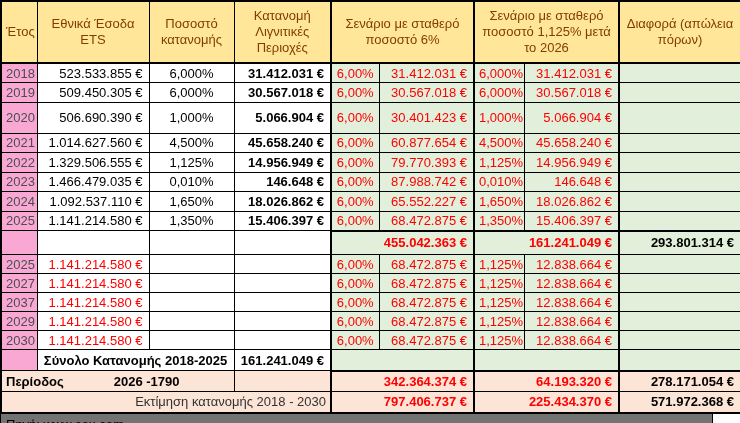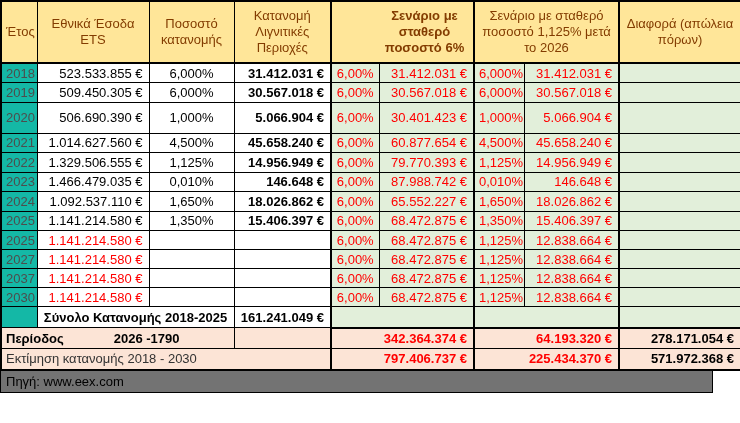--- a/index.html
+++ b/index.html
@@ -3,31 +3,31 @@
 <meta charset="utf-8">
 <style>
   html,body{margin:0;padding:0;background:#fff;}
   .sheet{width:740px;height:423px;background:#fff;font-family:"Liberation Sans",sans-serif;
          box-sizing:border-box;overflow:hidden;}
   table{border-collapse:collapse;table-layout:fixed;width:740px;border:2px solid #000;}
   td,th{border:1px solid #000;font-size:13px;padding:0 4px;overflow:hidden;white-space:nowrap;
         box-sizing:border-box;font-weight:normal;color:#000;}
   thead th{background:#ffe699;color:#833c00;white-space:normal;line-height:1.22;
            text-align:center;vertical-align:middle;height:62px;border-bottom:2px solid #000;}
-  th.bold{font-weight:bold;padding-left:48px;}
-  .peach{background:#14b8a6;color:#4d4d4d;}
+  th.bold{font-weight:normal;}
+  .peach{background:#f9a8d4;color:#4d4d4d;}
   .green{background:#e2efda;}
   .salmon{background:#fce4d6;}
   .red{color:#ff0000;}
   .b{font-weight:bold;}
   .c{text-align:center;}
   .r{text-align:right;padding-right:6px;}
   .bl2{border-left-width:2px;}
   .bt2{border-top-width:2px;}
-  .gray{color:#333;}
+  .gray{color:#333;text-align:right;}
   .h21{height:21px;}
   .flexcell{display:flex;}
   .flexcell .range{margin-left:auto;margin-right:auto;}
   .source-row{width:706px;height:21px;border:1px solid #000;border-top:none;
               font-size:13px;line-height:21px;padding-left:5px;box-sizing:content-box;
               font-family:"Liberation Sans",sans-serif;color:#000;background:#737373;}
 </style>
 </head>
 <body>
 
@@ -137,20 +137,29 @@
           <td class="peach c">2025</td>
           <td class="r">1.141.214.580 €</td>
           <td class="c">1,350%</td>
           <td class="r b">15.406.397 €</td>
           <td class="green red c bl2">6,00%</td>
           <td class="green red r">68.472.875 €</td>
           <td class="green red c bl2">1,350%</td>
           <td class="green red r">15.406.397 €</td>
           <td class="green bl2"></td>
         </tr>
+        <tr style="height: 24px;">
+          <td class="peach"></td>
+          <td class=""></td>
+          <td class=""></td>
+          <td class=""></td>
+          <td class="green red b r bl2 bt2" colspan="2">455.042.363 €</td>
+          <td class="green red b r bl2 bt2" colspan="2">161.241.049 €</td>
+          <td class="green b r bl2 bt2">293.801.314 €</td>
+        </tr>
         <tr style="height: 19px;">
           <td class="peach c">2025</td>
           <td class="red r">1.141.214.580 €</td>
           <td class="c"></td>
           <td class="r"></td>
           <td class="green red c bl2">6,00%</td>
           <td class="green red r">68.472.875 €</td>
           <td class="green red c bl2">1,125%</td>
           <td class="green red r">12.838.664 €</td>
           <td class="green bl2"></td>
@@ -161,20 +170,31 @@
           <td class="c"></td>
           <td class="r"></td>
           <td class="green red c bl2">6,00%</td>
           <td class="green red r">68.472.875 €</td>
           <td class="green red c bl2">1,125%</td>
           <td class="green red r">12.838.664 €</td>
           <td class="green bl2"></td>
         </tr>
         <tr style="height: 19px;">
           <td class="peach c">2037</td>
+          <td class="red r">1.141.214.580 €</td>
+          <td class="c"></td>
+          <td class="r"></td>
+          <td class="green red c bl2">6,00%</td>
+          <td class="green red r">68.472.875 €</td>
+          <td class="green red c bl2">1,125%</td>
+          <td class="green red r">12.838.664 €</td>
+          <td class="green bl2"></td>
+        </tr>
+        <tr style="height: 19px;">
+          <td class="peach c">2029</td>
           <td class="red r">1.141.214.580 €</td>
           <td class="c"></td>
           <td class="r"></td>
           <td class="green red c bl2">6,00%</td>
           <td class="green red r">68.472.875 €</td>
           <td class="green red c bl2">1,125%</td>
           <td class="green red r">12.838.664 €</td>
           <td class="green bl2"></td>
         </tr>
         <tr style="height: 19px;">

